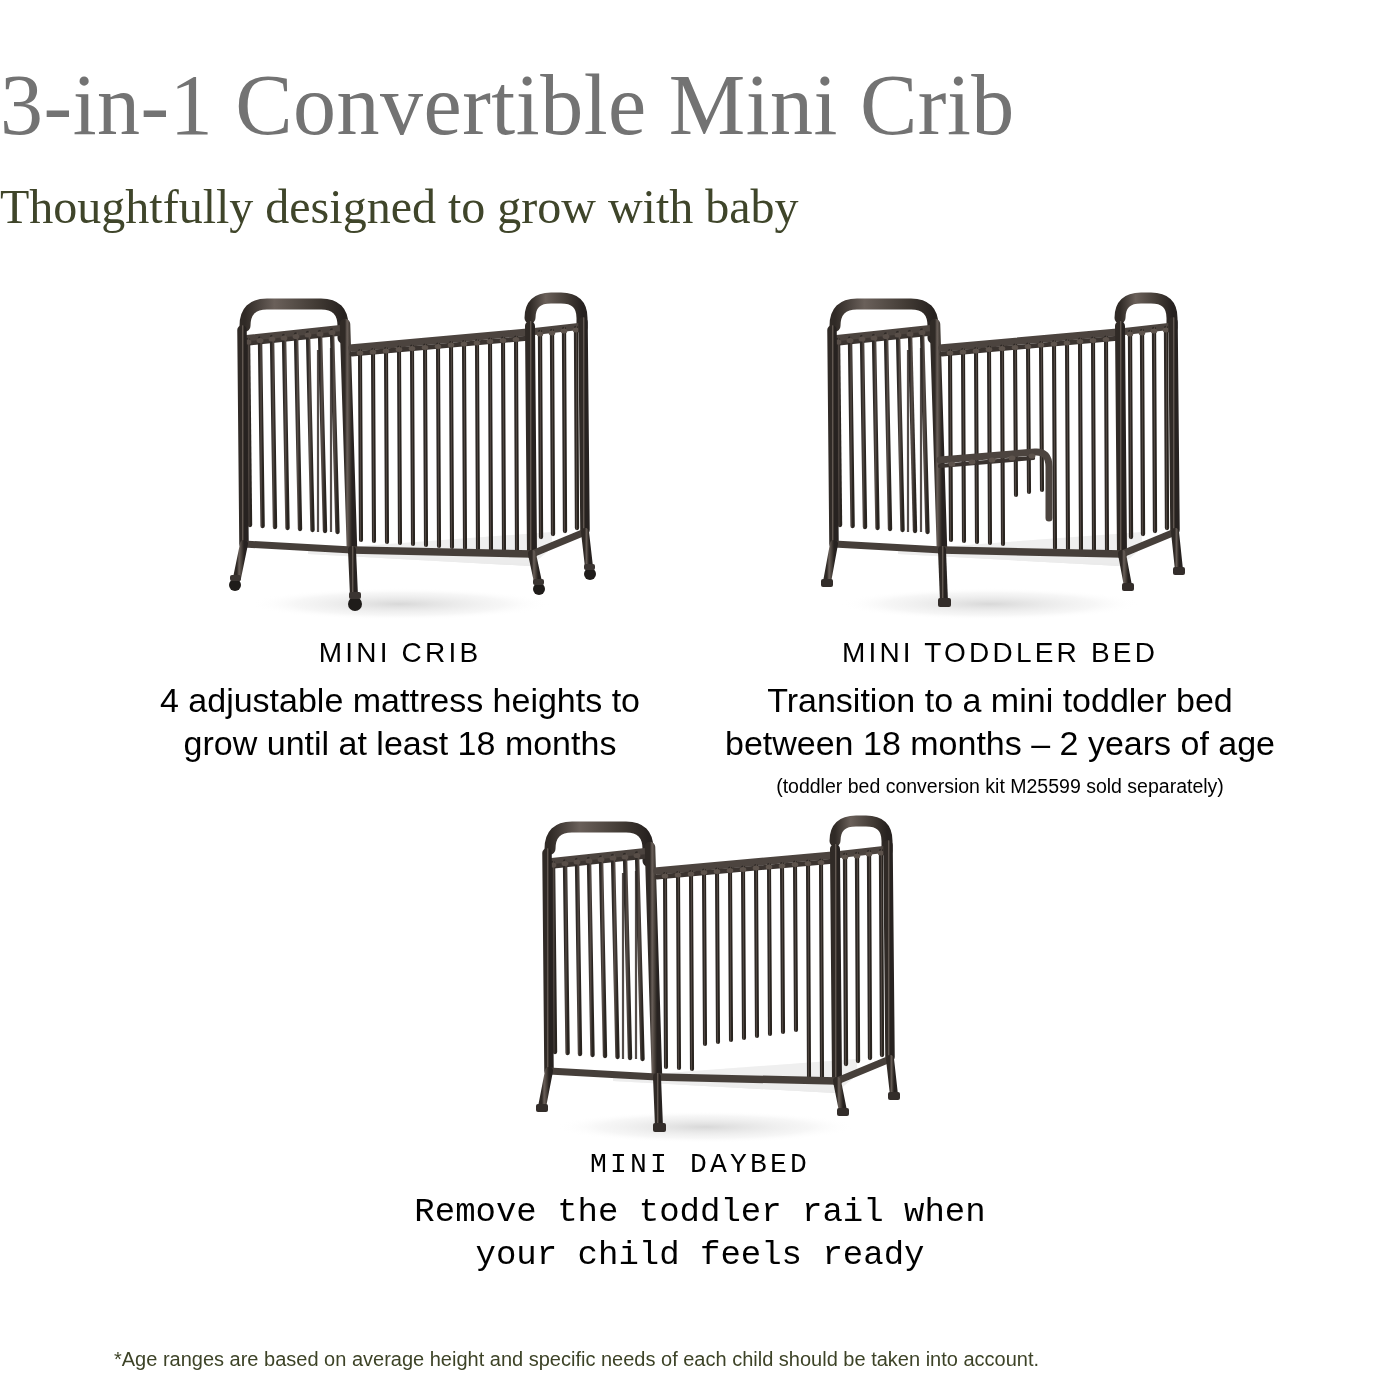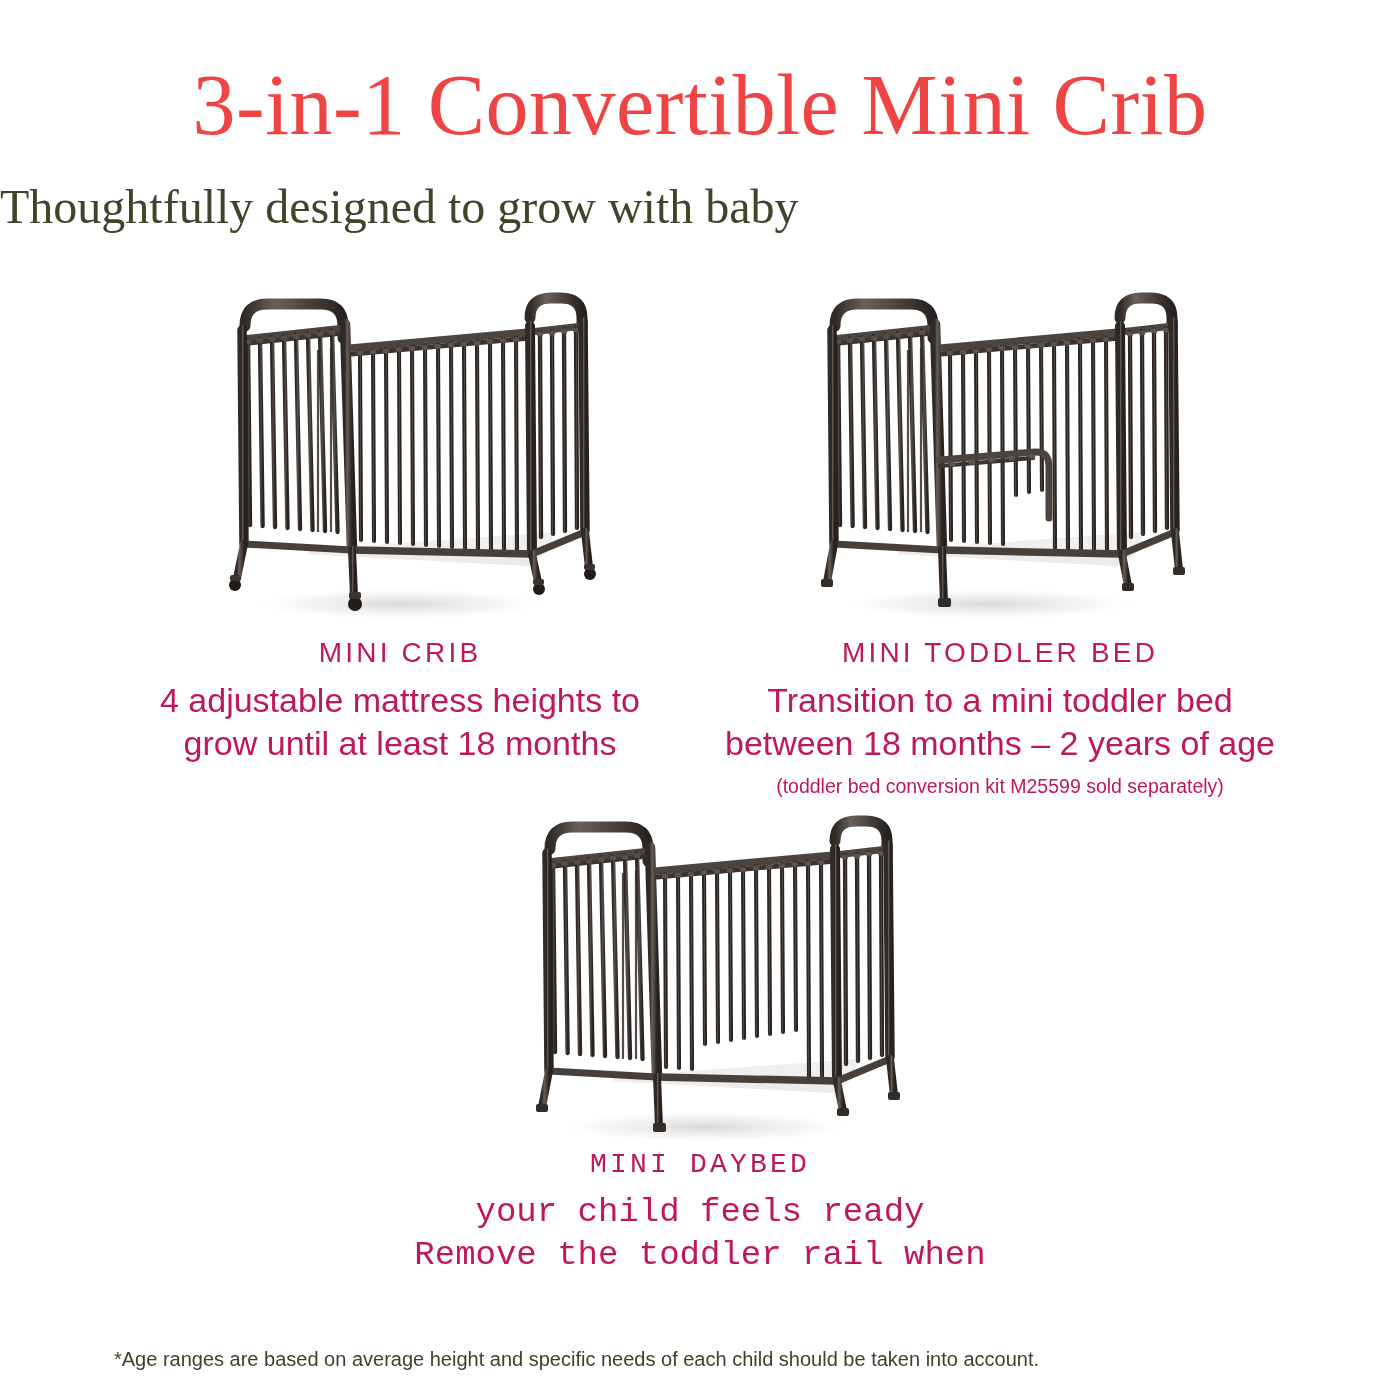--- a/index.html
+++ b/index.html
@@ -15,46 +15,45 @@
     overflow: hidden;
     font-family: "Liberation Sans", sans-serif;
   }
 
   
   .headline {
     position: absolute;
     left: 0;
     top: 62px;
     width: 1400px;
-    text-align: center;
     font-family: "Liberation Serif", serif;
     font-size: 86px;
     line-height: 1.0;
     letter-spacing: 0.5px;
-    color: #ef4444;
+    color: #737373;
     white-space: nowrap;
   }
   .subhead {
     position: absolute;
     left: 0;
     top: 183px;
     width: 1400px;
     text-align: left;
     font-family: "Liberation Serif", serif;
     font-size: 48px;
     line-height: 1.0;
     color: #3f452a;
     white-space: nowrap;
   }
 
   
   .caption {
     position: absolute;
     text-align: center;
-    color: #be185d;
+    color: #000000;
   }
   .cap-title {
     font-size: 28px;
     letter-spacing: 3.2px;
     line-height: 1.2;
     margin-bottom: 9px;
     white-space: nowrap;
   }
   .cap-body {
     font-size: 34px;
@@ -539,20 +538,20 @@
     <div class="cap-body">
       <div>Transition to a mini toddler bed</div>
       <div>between 18 months – 2 years of age</div>
     </div>
     <div class="cap-note">(toddler bed conversion kit M25599 sold separately)</div>
   </div>
 
   <div class="caption" id="caption-3">
     <div class="cap-title">MINI DAYBED</div>
     <div class="cap-body">
+      <div>Remove the toddler rail when</div>
       <div>your child feels ready</div>
-      <div>Remove the toddler rail when</div>
     </div>
   </div>
 
   <div class="footnote">*Age ranges are based on average height and specific needs of each child should be taken into account.</div>
 
 </div>
 
 </body></html>

